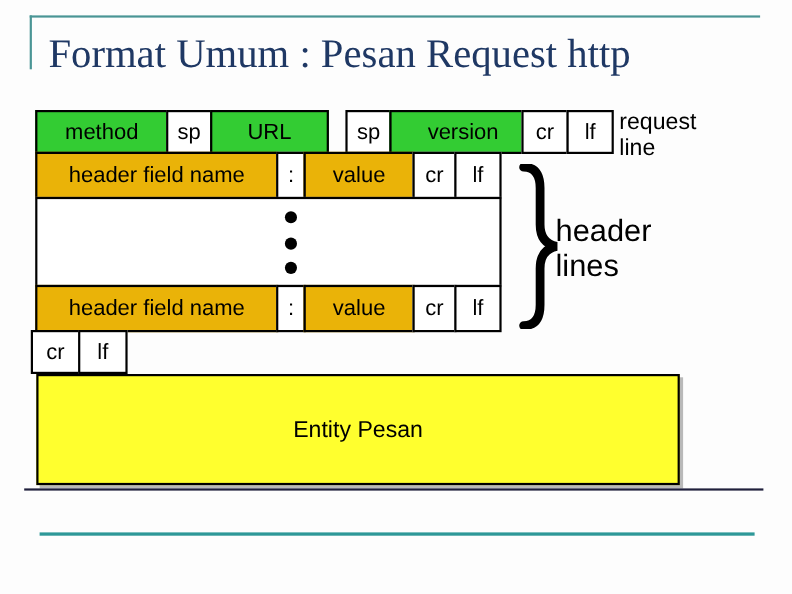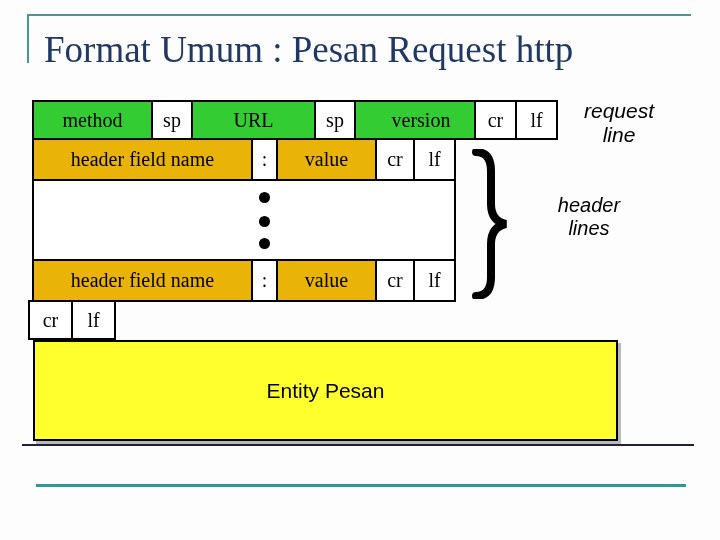--- a/index.html
+++ b/index.html
@@ -21,39 +21,38 @@
     white-space:nowrap;
   }
   
   .cell{
     position:absolute;
     box-sizing:border-box;
     border:2px solid #000;
     display:flex;align-items:center;justify-content:center;
     font-size:20px;color:#000;
     background:#fff;
-    font-family:Liberation Serif, serif;
   }
   .cell.green{background:#33cc33;}
   .cell.magenta{background:#eab308;}
   .dots-box{
     position:absolute;left:32px;top:179px;width:424px;height:82px;
     box-sizing:border-box;border:2px solid #000;background:#fff;
   }
   .dot{
     position:absolute;left:259px;width:11px;height:11px;border-radius:50%;
     background:#000;
   }
   .annotation{
     position:absolute;
     font-size:21px;color:#000;line-height:1.15;
-    text-align:center;white-space:pre-line;font-style:italic;
+    white-space:pre-line;
   }
   .ann-request{left:563px;top:99px;width:112px;}
-  .ann-header{left:533px;top:194px;width:112px;font-size:20px;}
+  .ann-header{left:505px;top:194px;width:112px;font-size:28px;}
   .brace{position:absolute;left:468px;top:149px;width:44px;height:150px;}
   .entity{
     position:absolute;left:33px;top:340px;width:585px;height:101px;
     box-sizing:border-box;border:2px solid #000;background:#ffff2e;
     display:flex;align-items:center;justify-content:center;
     font-size:21px;color:#000;
     box-shadow:3px 3px 0 rgba(130,130,130,0.55);
   }
   .bottom-thin-line{position:absolute;left:22px;top:444px;width:672px;height:2px;background:#20203c;}
   .bottom-teal-line{position:absolute;left:36px;top:484px;width:650px;height:3px;background:#2e9898;}
@@ -63,21 +62,21 @@
 
 <div class="slide">
 
   <div class="deco-top-line"></div>
   <div class="deco-left-line"></div>
 
   <div class="title">Format Umum : Pesan Request http</div>
 
   <div class="cell green" style="left:32px;top:100px;width:121px;height:40px">method</div>
   <div class="cell" style="left:151px;top:100px;width:42px;height:40px">sp</div>
-  <div class="cell green" style="left:191px;top:100px;width:125px;height:40px">URL</div>
+  <div class="cell green" style="left:191px;top:100px;width:108px;height:40px">URL</div>
   <div class="cell" style="left:314px;top:100px;width:42px;height:40px">sp</div>
   <div class="cell green" style="left:354px;top:100px;width:134px;height:40px">version</div>
   <div class="cell" style="left:474px;top:100px;width:43px;height:40px">cr</div>
   <div class="cell" style="left:515px;top:100px;width:43px;height:40px">lf</div>
 
   <div class="annotation ann-request">request
 line</div>
 
   <div class="cell magenta" style="left:32px;top:138px;width:221px;height:43px">header field name</div>
   <div class="cell" style="left:251px;top:138px;width:27px;height:43px">:</div>

